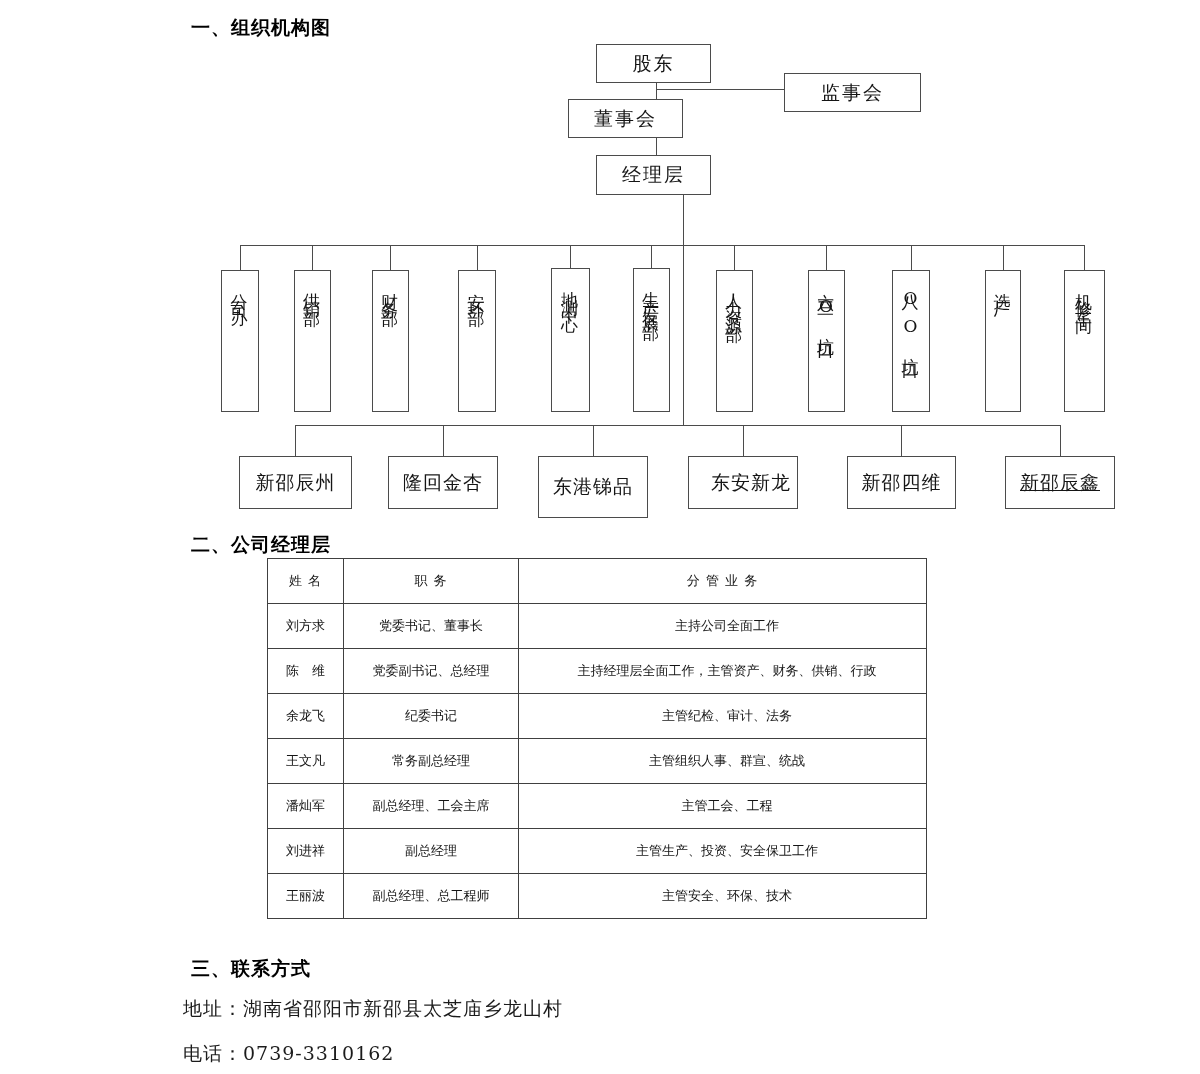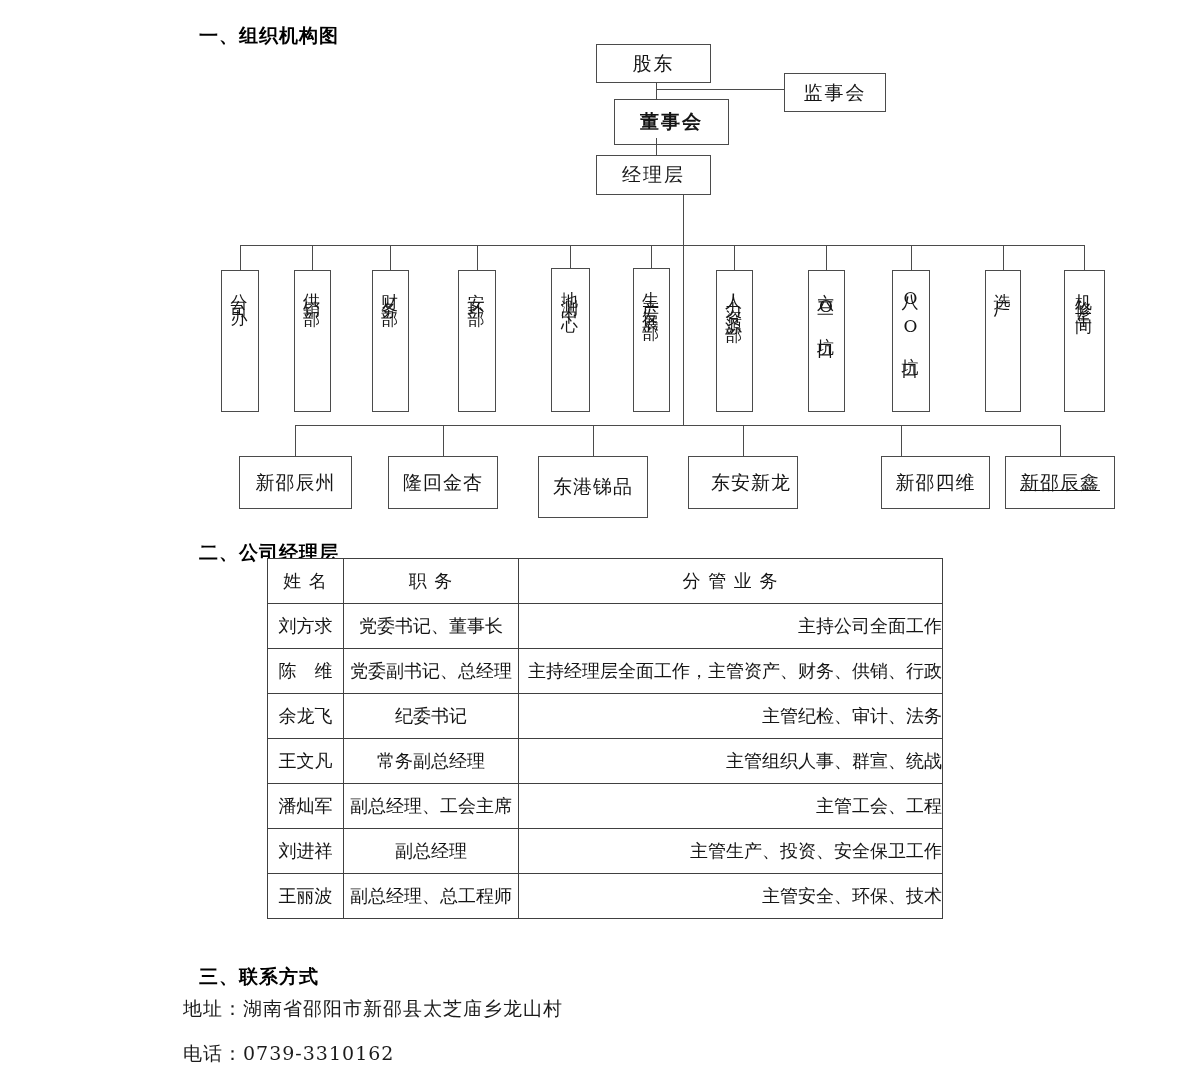--- a/index.html
+++ b/index.html
@@ -1,56 +1,56 @@
 <!DOCTYPE html>
 <html><head>
 <meta charset="utf-8">
 <style>
   html,body{margin:0;padding:0;background:#fff;}
   .page{position:relative;width:1200px;height:1074px;background:#ffffff;overflow:hidden;
         font-family:"DejaVu Serif",serif;color:#111;}
-  .sec{position:absolute;left:183px;margin:16px;font-family:"Liberation Sans",sans-serif;
+  .sec{position:absolute;left:183px;margin:8px;font-family:"Liberation Sans",sans-serif;
        font-size:19px;font-weight:700;color:#000;letter-spacing:1px;}
   
   .node{position:absolute;border:1px solid #4b4b4b;background:#fff;box-sizing:border-box;
         display:flex;align-items:center;justify-content:center;
         font-size:19px;letter-spacing:2px;color:#151515;}
   .dept{position:absolute;border:1px solid #4b4b4b;background:#fff;box-sizing:border-box;
         display:flex;justify-content:center;padding-top:9px;}
   .dept span{writing-mode:vertical-rl;text-orientation:upright;
              font-size:17px;letter-spacing:8px;color:#151515;}
   .sub{position:absolute;border:1px solid #4b4b4b;background:#fff;box-sizing:border-box;
        display:flex;align-items:center;justify-content:center;
        font-size:19px;letter-spacing:1px;color:#151515;}
   .hl{position:absolute;height:1px;background:#4b4b4b;}
   .vl{position:absolute;width:1px;background:#4b4b4b;}
   
   .mgmt{position:absolute;left:267px;top:558px;border-collapse:collapse;table-layout:fixed;
-        font-size:18px;color:#151515;background:#fff;padding-left:32px;}
+        font-size:13px;color:#151515;background:#fff;padding-left:32px;}
   .mgmt th,.mgmt td{border:1px solid #404040;height:44px;padding:0;font-weight:normal;
         vertical-align:middle;overflow:hidden;white-space:nowrap;}
   .mgmt th{letter-spacing:1px;}
   .c-name{text-align:center;}
   .c-title{text-align:center;}
-  .c-duty{text-align:right;padding-left:9px !important;}
+  .c-duty{text-align:center;padding-left:9px !important;}
   
   .contact{position:absolute;left:183px;margin:0;font-size:19px;color:#1b1b1b;letter-spacing:1px;}
 </style>
 </head>
 <body>
 
 <div class="page">
 
   <h2 class="sec" style="top:7px;">一、组织机构图</h2>
 
   <div>
 
     <div class="node" style="left:596px;top:44px;width:115px;height:39px;">股东</div>
-    <div class="node" style="left:784px;top:73px;width:102px;height:39px;">监事会</div>
-    <div class="node" style="left:614px;top:99px;width:115px;height:46px;font-weight:bold;">董事会</div>
+    <div class="node" style="left:784px;top:73px;width:137px;height:39px;">监事会</div>
+    <div class="node" style="left:568px;top:99px;width:115px;height:39px;">董事会</div>
     <div class="node" style="left:596px;top:155px;width:115px;height:40px;">经理层</div>
 
     <div class="vl" style="left:656px;top:83px;height:16px;"></div>
     <div class="hl" style="left:656px;top:89px;width:128px;"></div>
     <div class="vl" style="left:656px;top:138px;height:17px;"></div>
     <div class="vl" style="left:683px;top:195px;height:230px;"></div>
 
     <div class="hl" style="left:240px;top:245px;width:845px;"></div>
     <div class="vl" style="left:240px;top:245px;height:25px;"></div>
     <div class="vl" style="left:312px;top:245px;height:25px;"></div>
@@ -103,21 +103,21 @@
     <div class="vl" style="left:443px;top:425px;height:31px;"></div>
     <div class="vl" style="left:593px;top:425px;height:31px;"></div>
     <div class="vl" style="left:743px;top:425px;height:31px;"></div>
     <div class="vl" style="left:901px;top:425px;height:31px;"></div>
     <div class="vl" style="left:1060px;top:425px;height:31px;"></div>
 
     <div class="sub" style="left:239px;top:456px;width:113px;height:53px;">新邵辰州</div>
     <div class="sub" style="left:388px;top:456px;width:110px;height:53px;">隆回金杏</div>
     <div class="sub" style="left:538px;top:456px;width:110px;height:62px;">东港锑品</div>
     <div class="sub" style="left:688px;top:456px;width:110px;height:53px;padding-left:16px;">东安新龙</div>
-    <div class="sub" style="left:847px;top:456px;width:109px;height:53px;margin-left:34px;">新邵四维</div>
+    <div class="sub" style="left:847px;top:456px;width:109px;height:53px;">新邵四维</div>
     <div class="sub" style="left:1005px;top:456px;width:110px;height:53px;text-decoration:underline;">新邵辰鑫</div>
   </div>
 
   <h2 class="sec" style="top:524px;font-family:Liberation Mono, monospace;">二、公司经理层</h2>
 
   <table class="mgmt">
     <colgroup>
       <col style="width:76px;">
         <col style="width:175px;">
         <col style="width:408px;">

